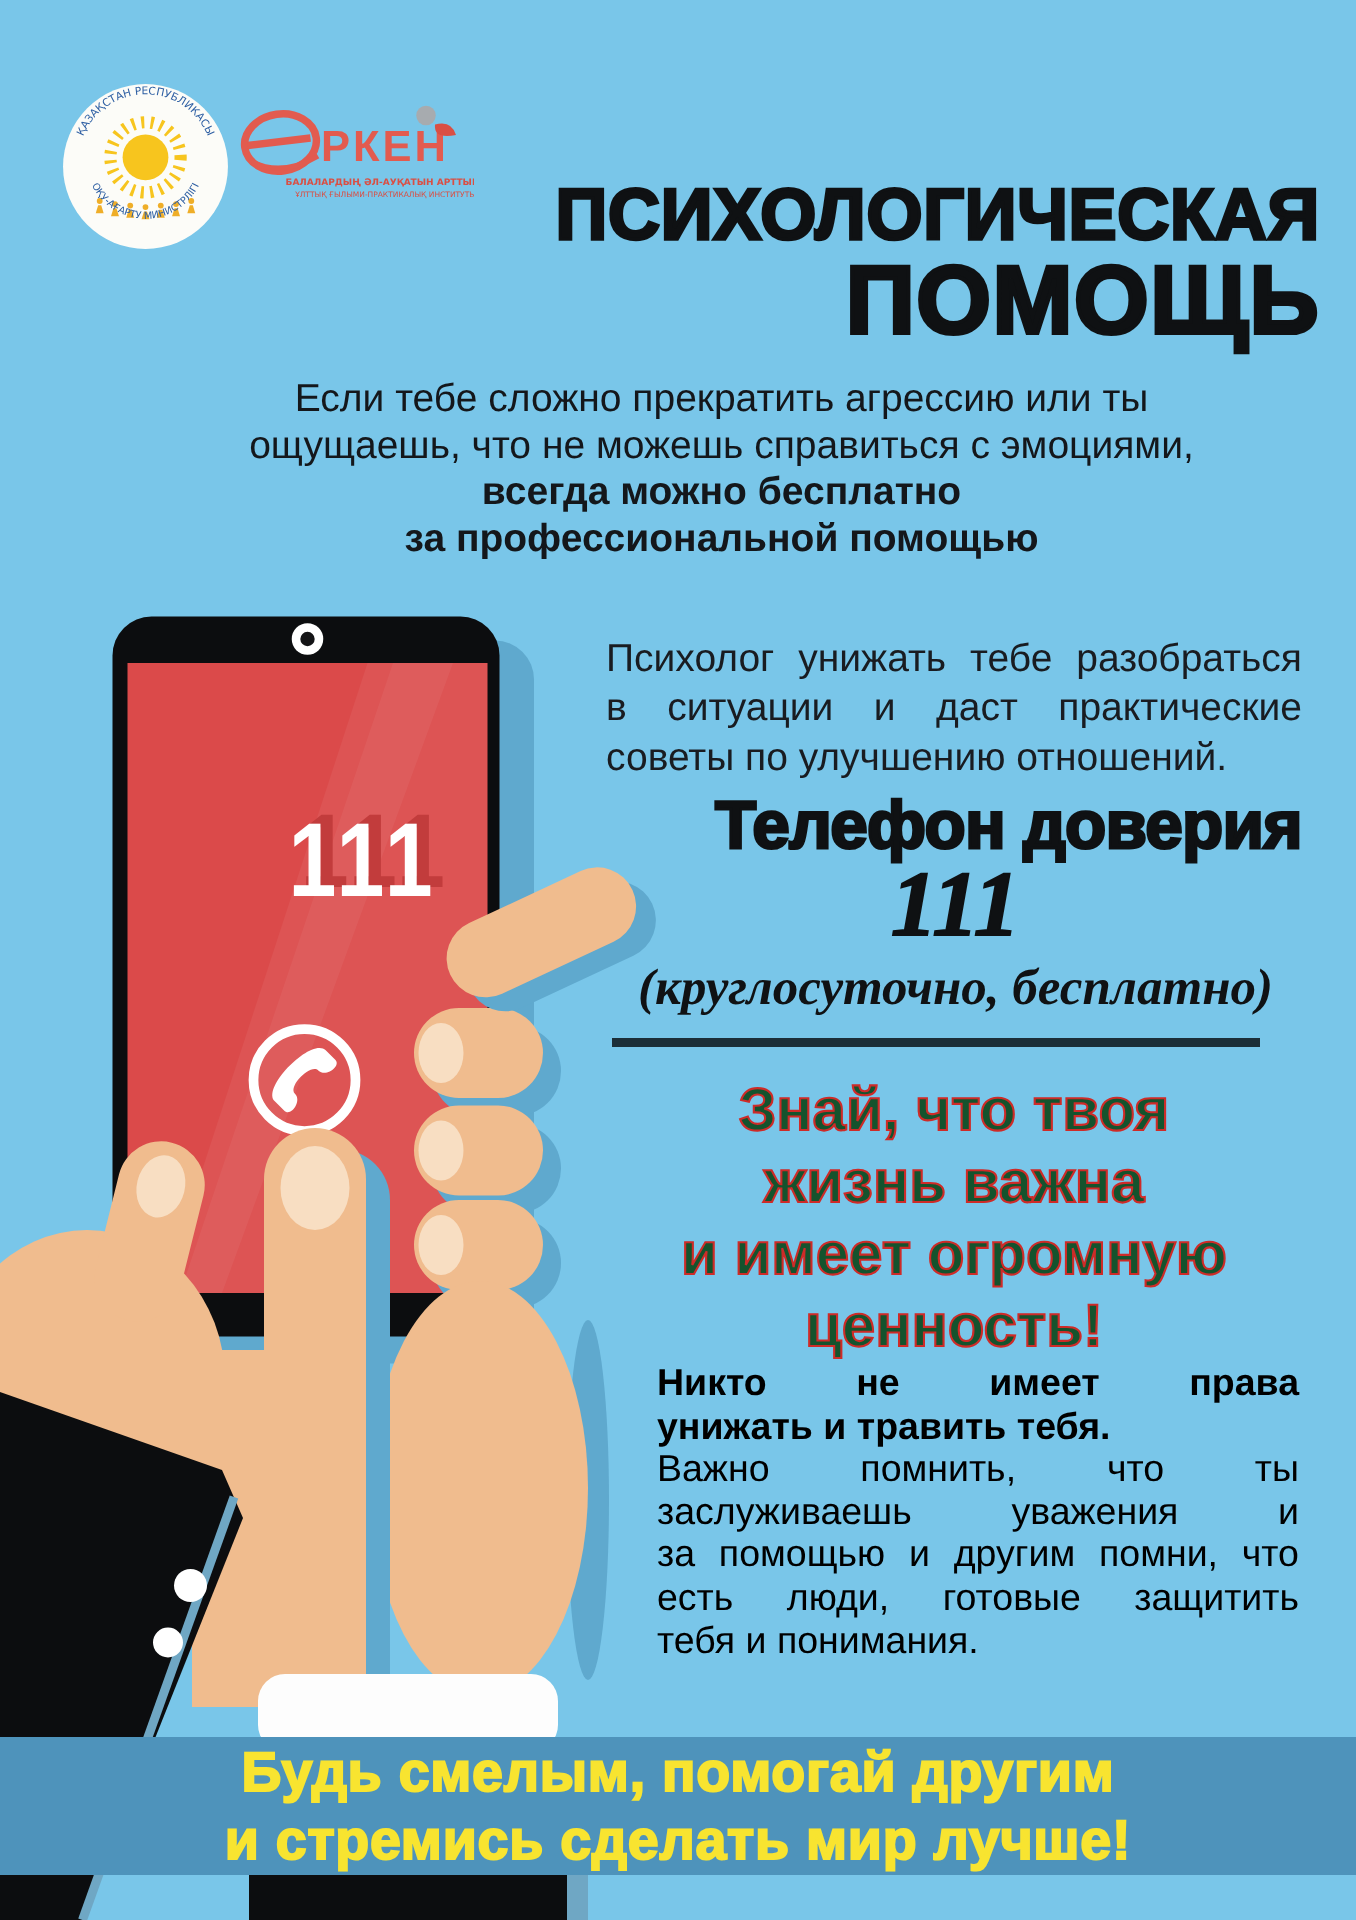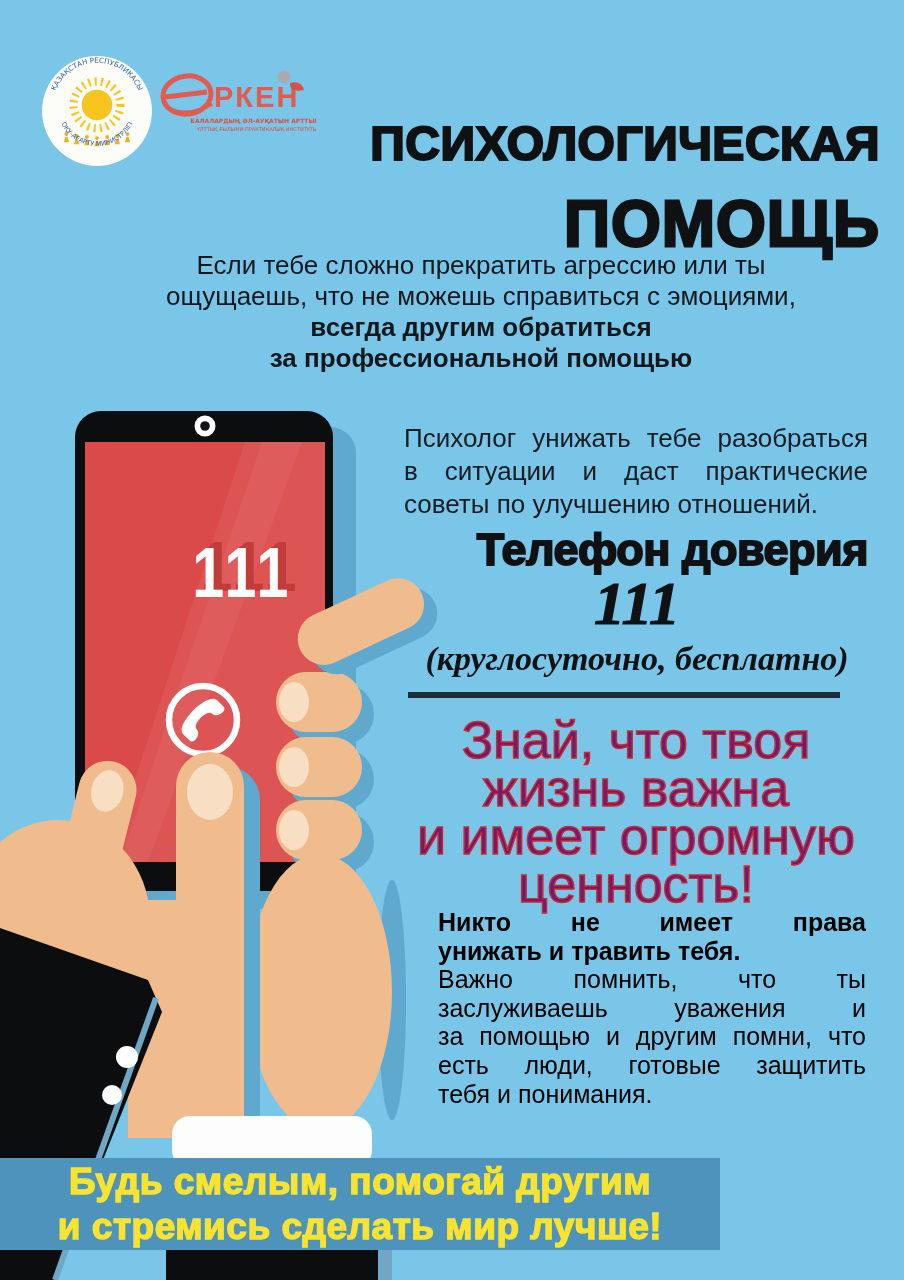--- a/index.html
+++ b/index.html
@@ -5,44 +5,44 @@
   html,body{margin:0;padding:0;background:#79C6E9;}
   .poster{position:relative;width:904px;height:1280px;overflow:hidden;background:#79C6E9;
           font-family:"Liberation Sans","DejaVu Sans",sans-serif;color:#15181C;}
   .abs{position:absolute;}
 
   
   .emblem{left:40px;top:54px;width:114px;height:114px;}
   .erken{left:160px;top:68px;width:156px;height:76px;}
   .title{right:24px;top:102px;text-align:right;color:#0F1113;line-height:1;}
   .title-l1{font-size:48px;font-weight:700;-webkit-text-stroke:2.2px #0F1113;letter-spacing:.5px;margin-top:18px;}
-  .title-l2{font-size:64px;font-weight:700;-webkit-text-stroke:2.8px #0F1113;margin-top:24px;letter-spacing:1px;}
+  .title-l2{font-size:64px;font-weight:700;-webkit-text-stroke:2.8px #0F1113;margin-top:0;letter-spacing:1px;}
 
   
   .intro{left:96px;top:250px;width:770px;text-align:center;font-size:26px;line-height:31px;color:#14171B;}
   .intro .b{font-weight:700;}
 
   
   .psy{left:404px;top:422px;width:464px;font-size:26px;line-height:33px;color:#191C21;}
   .just{text-align:justify;text-align-last:justify;}
   .lleft{text-align:left;text-align-last:left;}
   .tel-title{left:406px;top:524px;width:462px;text-align:right;font-size:45px;font-weight:700;
              -webkit-text-stroke:1.9px #0F1113;color:#0F1113;letter-spacing:-.5px;}
   .tel-num{left:406px;top:568px;width:462px;text-align:center;font-family:"Liberation Serif","DejaVu Serif",serif;
            font-style:italic;font-weight:700;font-size:62px;color:#0F1113;-webkit-text-stroke:1.2px #0F1113;}
   .tel-avail{left:396px;top:640px;width:482px;text-align:center;font-family:"Liberation Serif","DejaVu Serif",serif;
              font-style:italic;font-weight:700;font-size:34px;color:#101214;}
   .divider{left:408px;top:692px;width:432px;height:6px;background:#1C2E38;}
-  .value{left:410px;top:716px;width:452px;text-align:center;font-size:52px;font-weight:400;line-height:48px;
-         color:#701a75;-webkit-text-stroke:1.4px #CE2B28;}
+  .value{left:410px;top:716px;width:452px;text-align:center;font-size:40px;font-weight:700;line-height:48px;
+         color:#14532d;-webkit-text-stroke:1.4px #CE2B28;}
   .support{left:438px;top:908px;width:428px;font-size:25px;line-height:28.6px;color:#000000;}
   .support .bold{font-weight:700;}
 
   
-  .band{left:0;top:1158px;width:720px;height:92px;background:#4E93BB;z-index:6;
+  .band{left:0;top:1158px;width:904px;height:92px;background:#4E93BB;z-index:6;
         display:flex;flex-direction:column;justify-content:center;text-align:center;}
   .band div{font-size:37px;font-weight:700;line-height:45px;color:#F8E430;-webkit-text-stroke:1.4px #F8E430;letter-spacing:.5px;}
 
   .illu{left:0;top:400px;width:450px;height:880px;z-index:1;}
   svg text{font-family:"Liberation Sans","DejaVu Sans",sans-serif;}
   .tiny{font-family:"DejaVu Sans",sans-serif;}
 </style>
 </head>
 <body>
 
@@ -93,21 +93,21 @@
   </svg>
 
   <div class="abs title">
     <div class="title-l1">ПСИХОЛОГИЧЕСКАЯ</div>
     <div class="title-l2">ПОМОЩЬ</div>
   </div>
 
   <div class="abs intro">
     <div>Если тебе сложно прекратить агрессию или ты</div>
     <div>ощущаешь, что не можешь справиться с эмоциями,</div>
-    <div class="b">всегда другим обратиться</div>
+    <div class="b">всегда можно бесплатно</div>
     <div class="b">за профессиональной помощью</div>
   </div>
 
   <svg class="abs illu" viewBox="0 0 450 880">
 
     <rect x="96" y="27" width="260" height="482" rx="26" fill="#5FA9CE"></rect>
 
     <rect x="75" y="11" width="258" height="480" rx="26" fill="#0C0D0F"></rect>
 
     <g>

